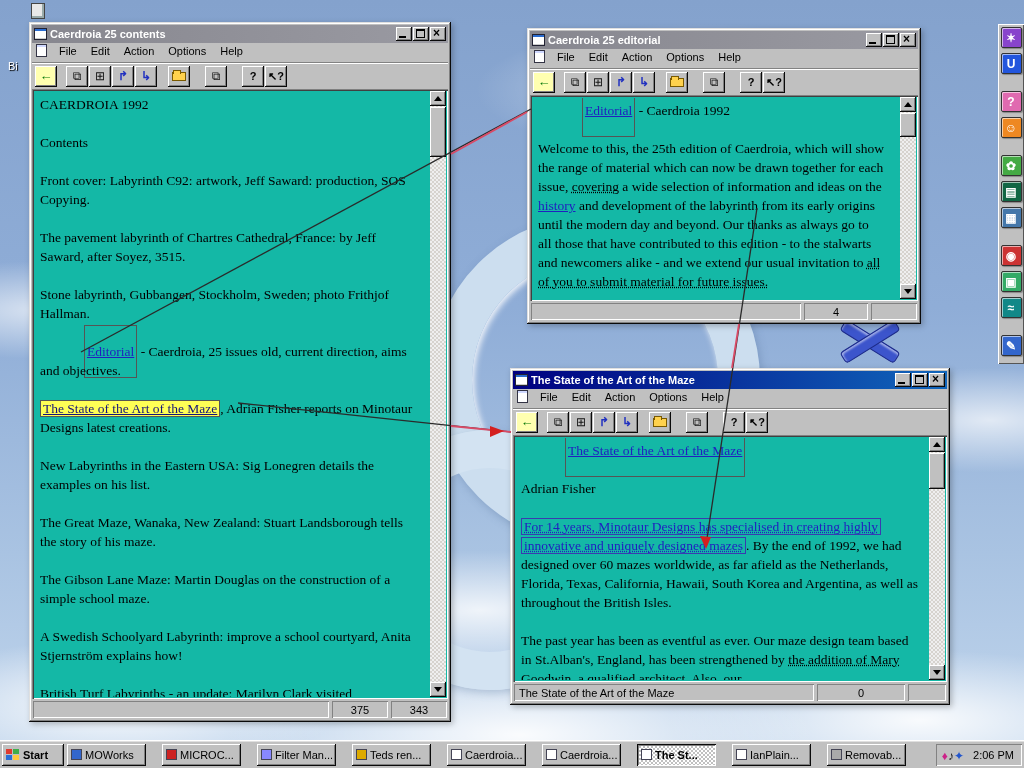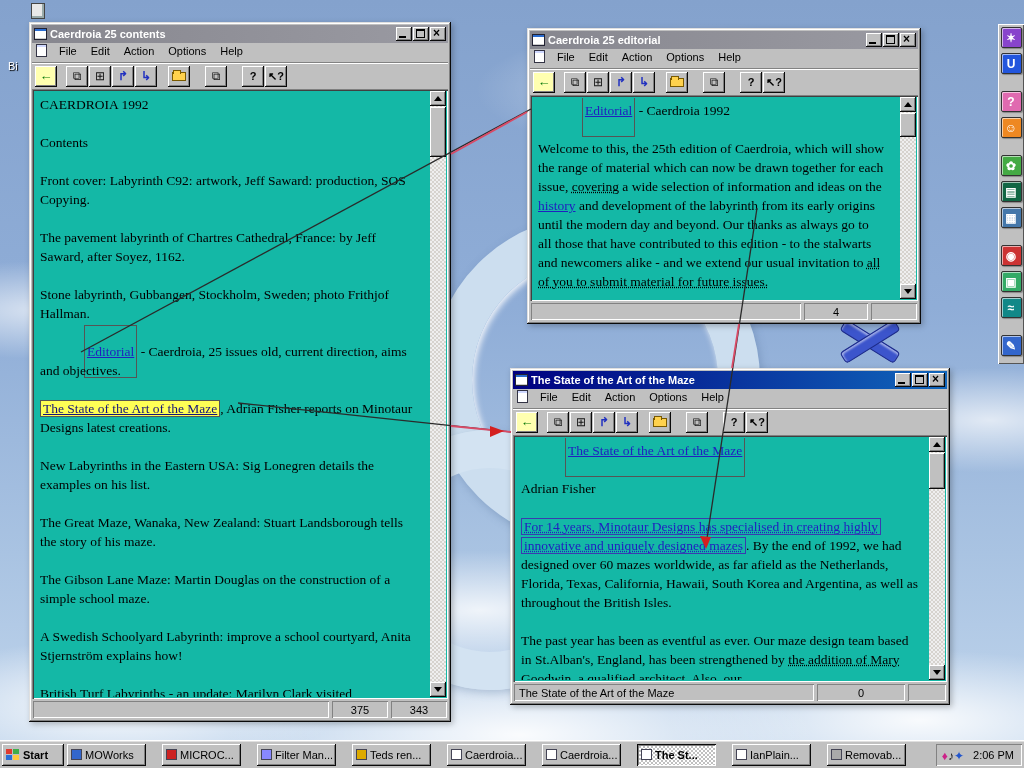--- a/index.html
+++ b/index.html
@@ -203,21 +203,21 @@
         </button>
         <button class="tbtn tb-help">
           <span class="tb-glyph">↖?</span>
         </button>
       </div>
     <div class="client">
       <div class="textpane">
           <div class="para"><span class="seg-plain">CAERDROIA 1992</span></div>
           <div class="para"><span class="seg-plain">Contents</span></div>
           <div class="para"><span class="seg-plain">Front cover: Labyrinth C92: artwork, Jeff Saward: production, SOS Copying.</span></div>
-          <div class="para"><span class="seg-plain">The pavement labyrinth of Chartres Cathedral, France: by Jeff Saward, after Soyez, 1162.</span></div>
+          <div class="para"><span class="seg-plain">The pavement labyrinth of Chartres Cathedral, France: by Jeff Saward, after Soyez, 3515.</span></div>
           <div class="para"><span class="seg-plain">Stone labyrinth, Gubbangen, Stockholm, Sweden; photo Frithjof Hallman.</span></div>
           <div class="para"><span class="seg-link-boxed">Editorial</span><span class="seg-plain"> - Caerdroia, 25 issues old, current direction, aims and objectives.</span></div>
           <div class="para"><span class="seg-hl-boxed">The State of the Art of the Maze</span><span class="seg-plain">, Adrian Fisher reports on Minotaur Designs latest creations.</span></div>
           <div class="para"><span class="seg-plain">New Labyrinths in the Eastern USA: Sig Lonegren details the examples on his list.</span></div>
           <div class="para"><span class="seg-plain">The Great Maze, Wanaka, New Zealand: Stuart Landsborough tells the story of his maze.</span></div>
           <div class="para"><span class="seg-plain">The Gibson Lane Maze: Martin Douglas on the construction of a simple school maze.</span></div>
           <div class="para"><span class="seg-plain">A Swedish Schoolyard Labyrinth: improve a school courtyard, Anita Stjernström explains how!</span></div>
           <div class="para"><span class="seg-plain">British Turf Labyrinths - an update: Marilyn Clark visited</span></div>
         </div>
       <div class="vscroll">

